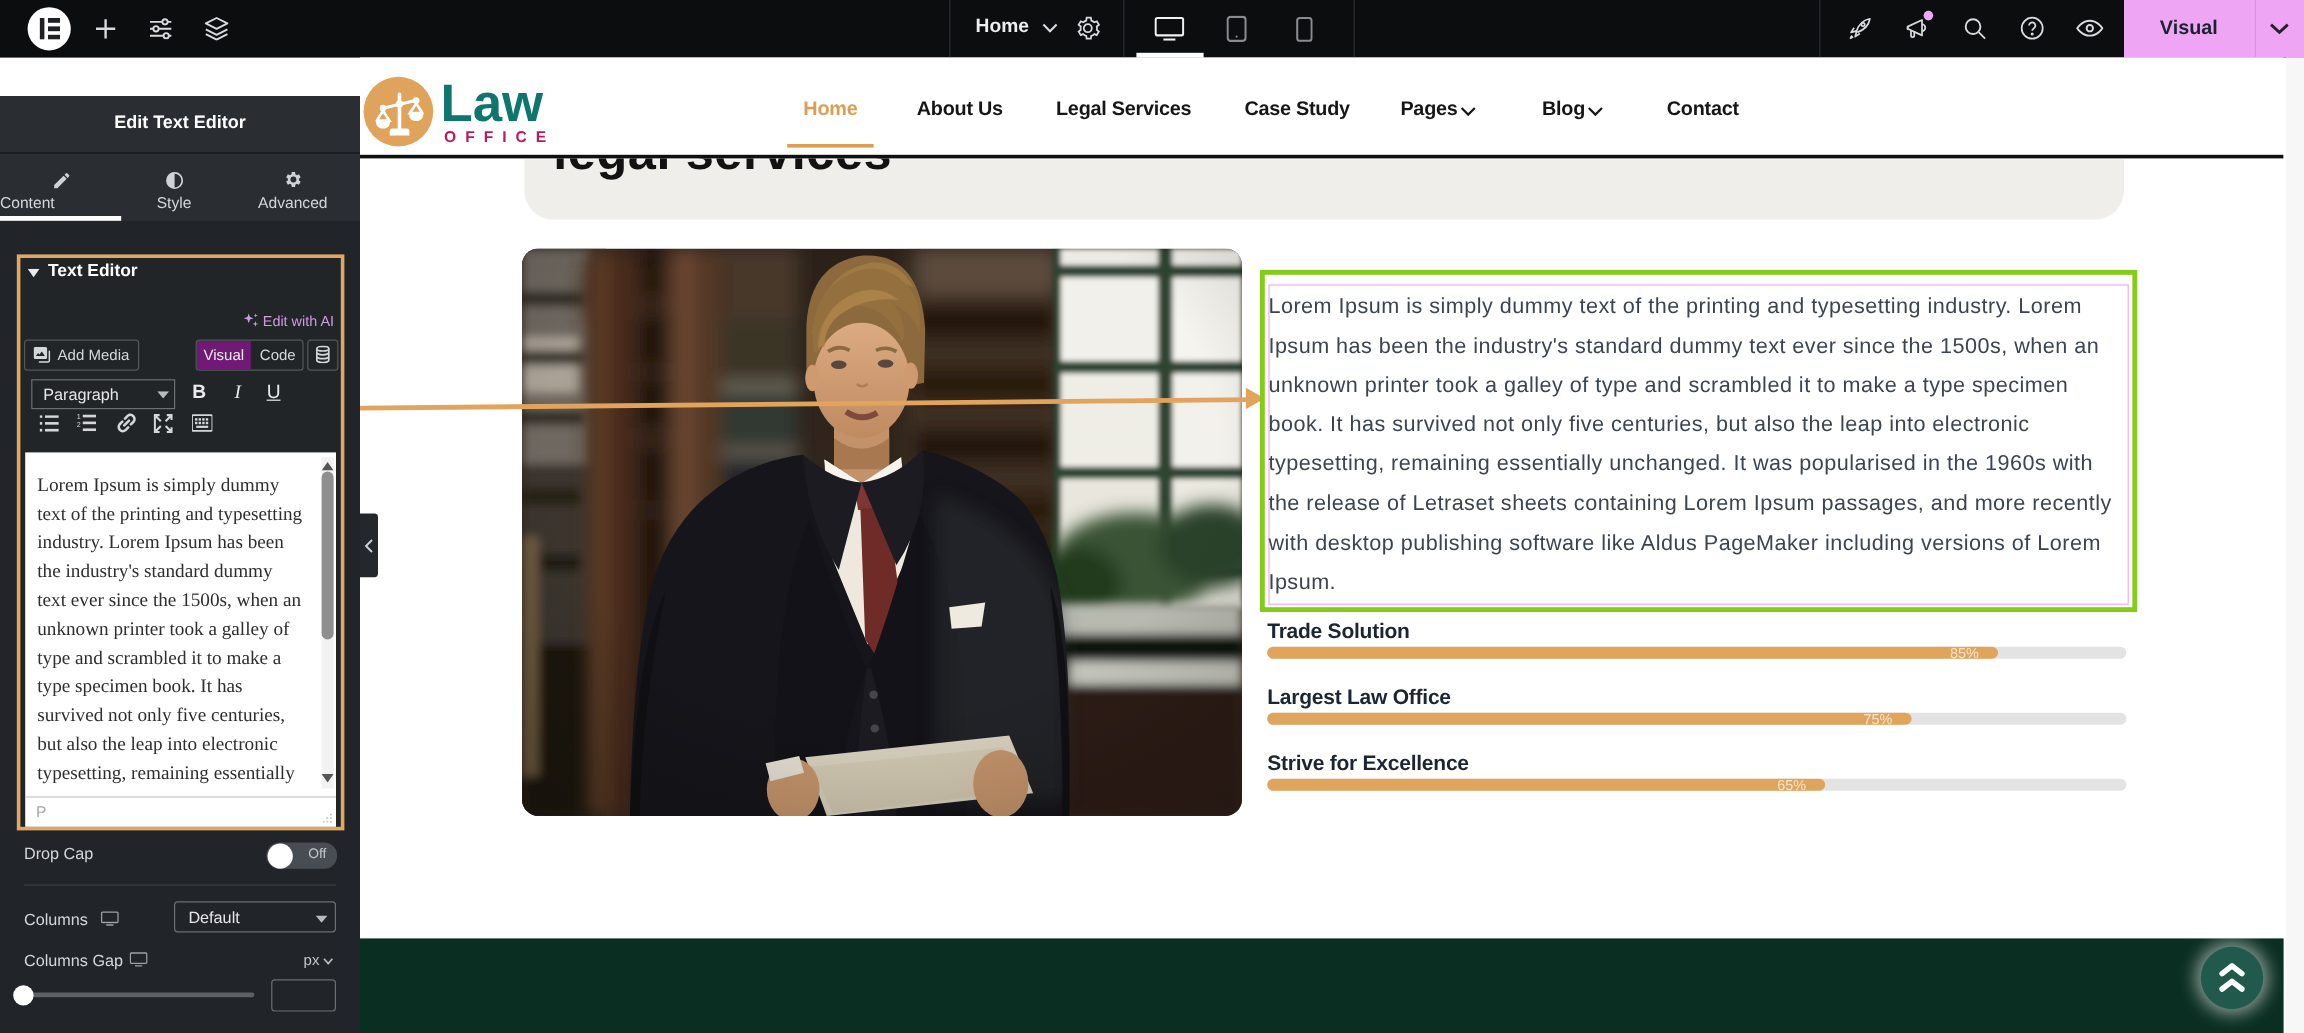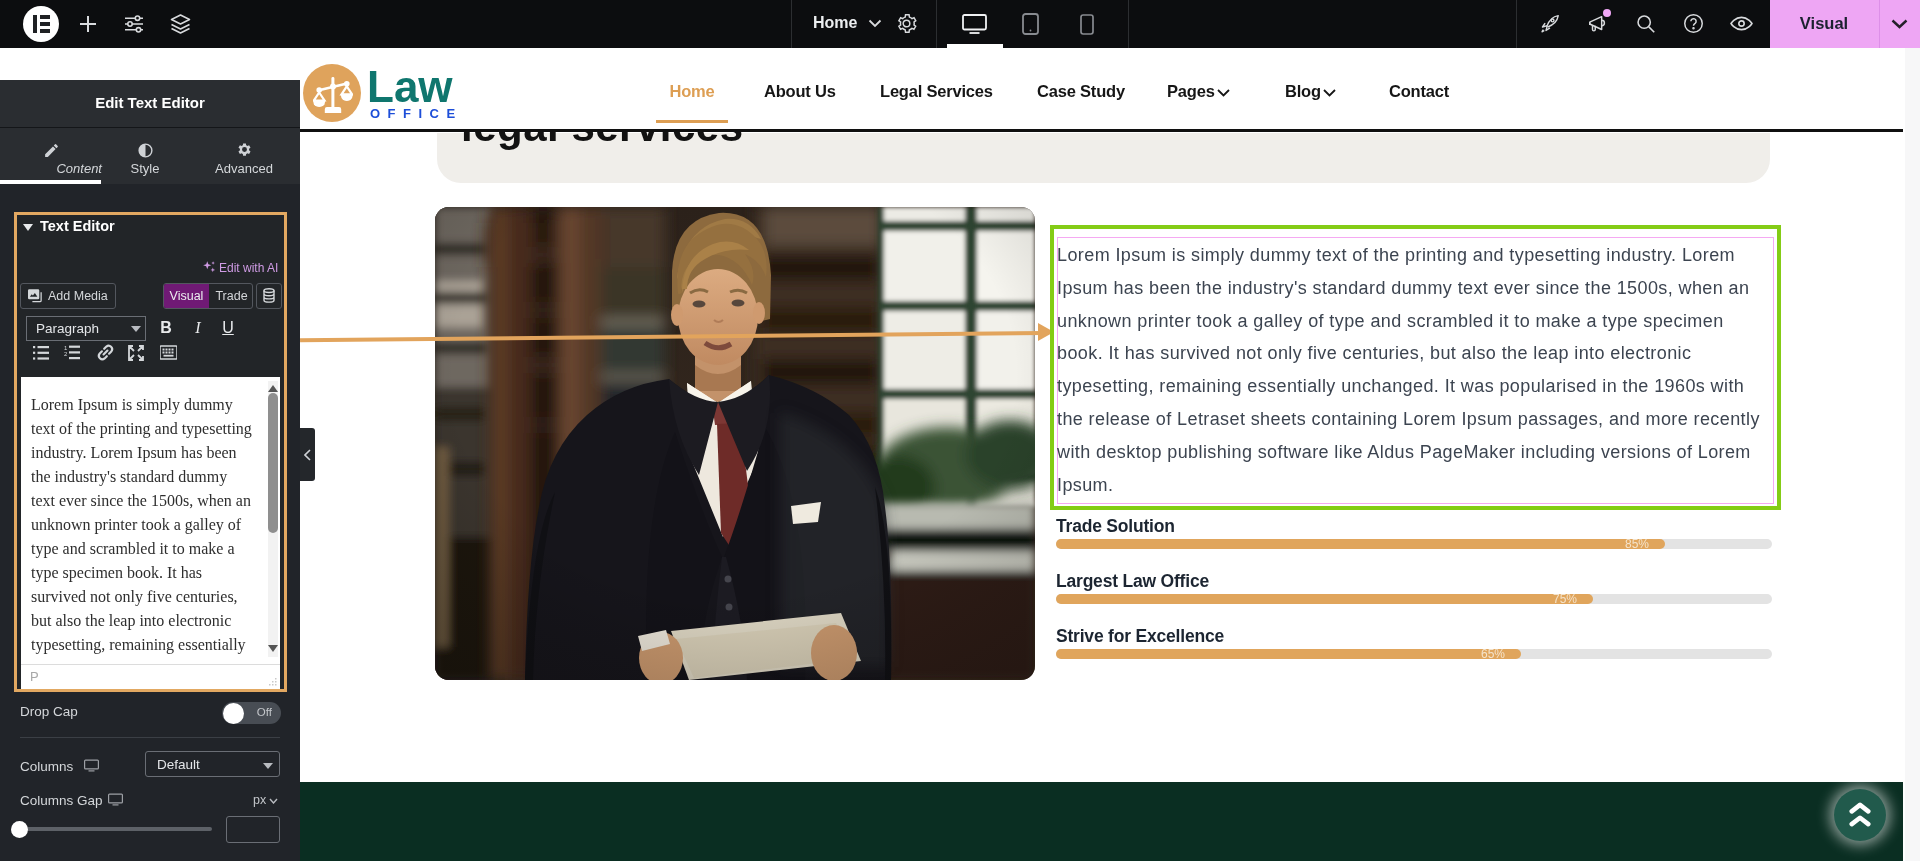--- a/index.html
+++ b/index.html
@@ -122,21 +122,21 @@
 </div>
 <div id="panel">
 
   <div class="abs" style="left:0;top:0;width:300px;height:47px;background:#2a2d31;"></div>
   <div class="abs" style="left:0;top:14px;width:300px;text-align:center;color:#fff;font-size:15px;font-weight:bold;">Edit Text Editor</div>
 
   <div class="abs" style="left:0;top:47px;width:300px;height:57px;background:#2a2d31;border-top:1px solid #141619;"></div>
   <svg class="abs" style="left:43px;top:62px;" width="17" height="17" viewBox="0 0 24 24">
       <path fill="#cfd2d6" d="M3 17.2V21h3.8L17.8 9.9l-3.7-3.7L3 17.2zM20.7 7a1 1 0 000-1.4l-2.3-2.3a1 1 0 00-1.4 0l-1.8 1.8 3.7 3.7L20.7 7z"></path>
     </svg>
-  <div class="abs" style="left:0px;top:81px;width:102px;text-align:right;color:#d4d7da;font-size:13px;font-style:italic;">Content</div>
+  <div class="abs" style="left:0px;top:81px;width:102px;text-align:left;color:#d4d7da;font-size:13px;">Content</div>
   <svg class="abs" style="left:137px;top:62px;" width="17" height="17" viewBox="0 0 24 24">
       <path fill="#cfd2d6" d="M12 2a10 10 0 100 20 10 10 0 000-20zm0 18V4a8 8 0 010 16z"></path>
     </svg>
   <div class="abs" style="left:94px;top:81px;width:102px;text-align:center;color:#d4d7da;font-size:13px;">Style</div>
   <svg class="abs" style="left:236px;top:62px;" width="17" height="17" viewBox="0 0 24 24">
       <path fill="#cfd2d6" d="M19.4 13a7.5 7.5 0 000-2l2.1-1.6-2-3.5-2.5 1a7.5 7.5 0 00-1.7-1L15 3.3h-4l-.3 2.6a7.5 7.5 0 00-1.7 1l-2.5-1-2 3.5L6.6 11a7.5 7.5 0 000 2l-2.1 1.6 2 3.5 2.5-1a7.5 7.5 0 001.7 1l.3 2.6h4l.3-2.6a7.5 7.5 0 001.7-1l2.5 1 2-3.5L19.4 13zM13 15.5a3.5 3.5 0 110-7 3.5 3.5 0 010 7z" transform="translate(-1,-1.3)"></path>
     </svg>
   <div class="abs" style="left:193px;top:81px;width:102px;text-align:center;color:#d4d7da;font-size:13px;">Advanced</div>
   <div class="abs" style="left:0;top:100px;width:101px;height:4px;background:#ffffff;"></div>
 
@@ -155,21 +155,21 @@
   <svg class="abs" style="left:28px;top:209px;" width="15" height="14" viewBox="0 0 24 22">
       <g fill="#d4d7da">
         <path d="M2 0h14a2 2 0 012 2v12a2 2 0 01-2 2H2a2 2 0 01-2-2V2a2 2 0 012-2zm1 12h12l-4-6-3.2 4L6 8z"></path>
         <path d="M20 5h2v13a3 3 0 01-3 3H7v-2h12a1 1 0 001-1z"></path>
       </g>
     </svg>
   <div class="abs" style="left:48px;top:209px;color:#d4d7da;font-size:12.5px;">Add Media</div>
 
   <div class="abs" style="left:163px;top:203px;width:90px;height:26px;border:1px solid #53575e;border-radius:3px;overflow:hidden;">
     <div style="position:absolute;left:0;top:0;width:45px;height:26px;background:#701a75;color:#eceef0;font-size:12.5px;text-align:center;line-height:25px;">Visual</div>
-    <div style="position:absolute;left:45px;top:0;width:45px;height:26px;color:#d4d7da;font-size:12.5px;text-align:center;line-height:25px;">Trade</div>
+    <div style="position:absolute;left:45px;top:0;width:45px;height:26px;color:#d4d7da;font-size:12.5px;text-align:center;line-height:25px;">Code</div>
   </div>
   <div class="abs" style="left:256px;top:203px;width:26px;height:26px;border:1px solid #53575e;border-radius:3px;"></div>
   <svg class="abs" style="left:263px;top:208px;" width="12" height="15" viewBox="0 0 12 15">
       <g fill="none" stroke="#d4d7da" stroke-width="1.4">
         <ellipse cx="6" cy="2.6" rx="5" ry="1.9"></ellipse>
         <path d="M1 2.6v9.6c0 1 2.2 1.9 5 1.9s5-.9 5-1.9V2.6M1 5.8c0 1 2.2 1.9 5 1.9s5-.9 5-1.9M1 9c0 1 2.2 1.9 5 1.9S11 10 11 9"></path>
       </g>
     </svg>
 
   <div class="abs" style="left:26px;top:236px;width:120px;height:25px;border:1px solid #6a6e75;background:#222528;"></div>
@@ -301,21 +301,21 @@
         <circle cx="6.2" cy="16" r="2.8"></circle>
         <circle cx="33.8" cy="9.8" r="2.8"></circle>
         <path d="M6.2 18.5 L11.5 26.5 H0.9z" fill="none" stroke="#fff" stroke-width="2.2"></path>
         <path d="M0 26.5 h12.4 l-0.9 3.8 a6.4 6.4 0 01-10.6 0z"></path>
         <path d="M33.8 12.3 L39.1 20.3 H28.5z" fill="none" stroke="#fff" stroke-width="2.2"></path>
         <path d="M27.6 20.3 H40 l-0.9 3.8 a6.4 6.4 0 01-10.6 0z"></path>
         <path d="M14 33 h12 a2.2 2.2 0 012.2 2.2 V39 H11.8 v-3.8 A2.2 2.2 0 0114 33z"></path>
       </g>
     </svg>
     <div class="abs" style="left:67px;top:14px;font-size:44px;font-weight:bold;color:#0f766e;">Law</div>
-    <div class="abs" style="left:70px;top:58px;font-size:13px;font-weight:bold;color:#1d4ed8;letter-spacing:7.5px;">OFFICE</div>
+    <div class="abs" style="left:70px;top:58px;font-size:13px;font-weight:bold;color:#be185d;letter-spacing:7.5px;">OFFICE</div>
 
     <div class="abs" style="left:356px;top:34px;width:72px;text-align:center;font-size:16.5px;font-weight:bold;color:#dd9e53;letter-spacing:-0.2px;">Home</div>
     <div class="abs" style="left:356px;top:72px;width:72px;height:2.5px;background:#dd9e53;"></div>
     <div class="abs" style="left:464px;top:34px;font-size:16.5px;font-weight:bold;color:#161616;letter-spacing:-0.2px;">About Us</div>
     <div class="abs" style="left:580px;top:34px;font-size:16.5px;font-weight:bold;color:#161616;letter-spacing:-0.2px;">Legal Services</div>
     <div class="abs" style="left:737px;top:34px;font-size:16.5px;font-weight:bold;color:#161616;letter-spacing:-0.2px;">Case Study</div>
     <div class="abs" style="left:867px;top:34px;font-size:16.5px;font-weight:bold;color:#161616;letter-spacing:-0.2px;">Pages</div>
     <svg class="abs" style="left:917px;top:41px;" width="13" height="8" viewBox="0 0 13 8">
         <path d="M1 1l5.5 5.5L12 1" stroke="#161616" stroke-width="1.8" fill="none"></path>
       </svg>

